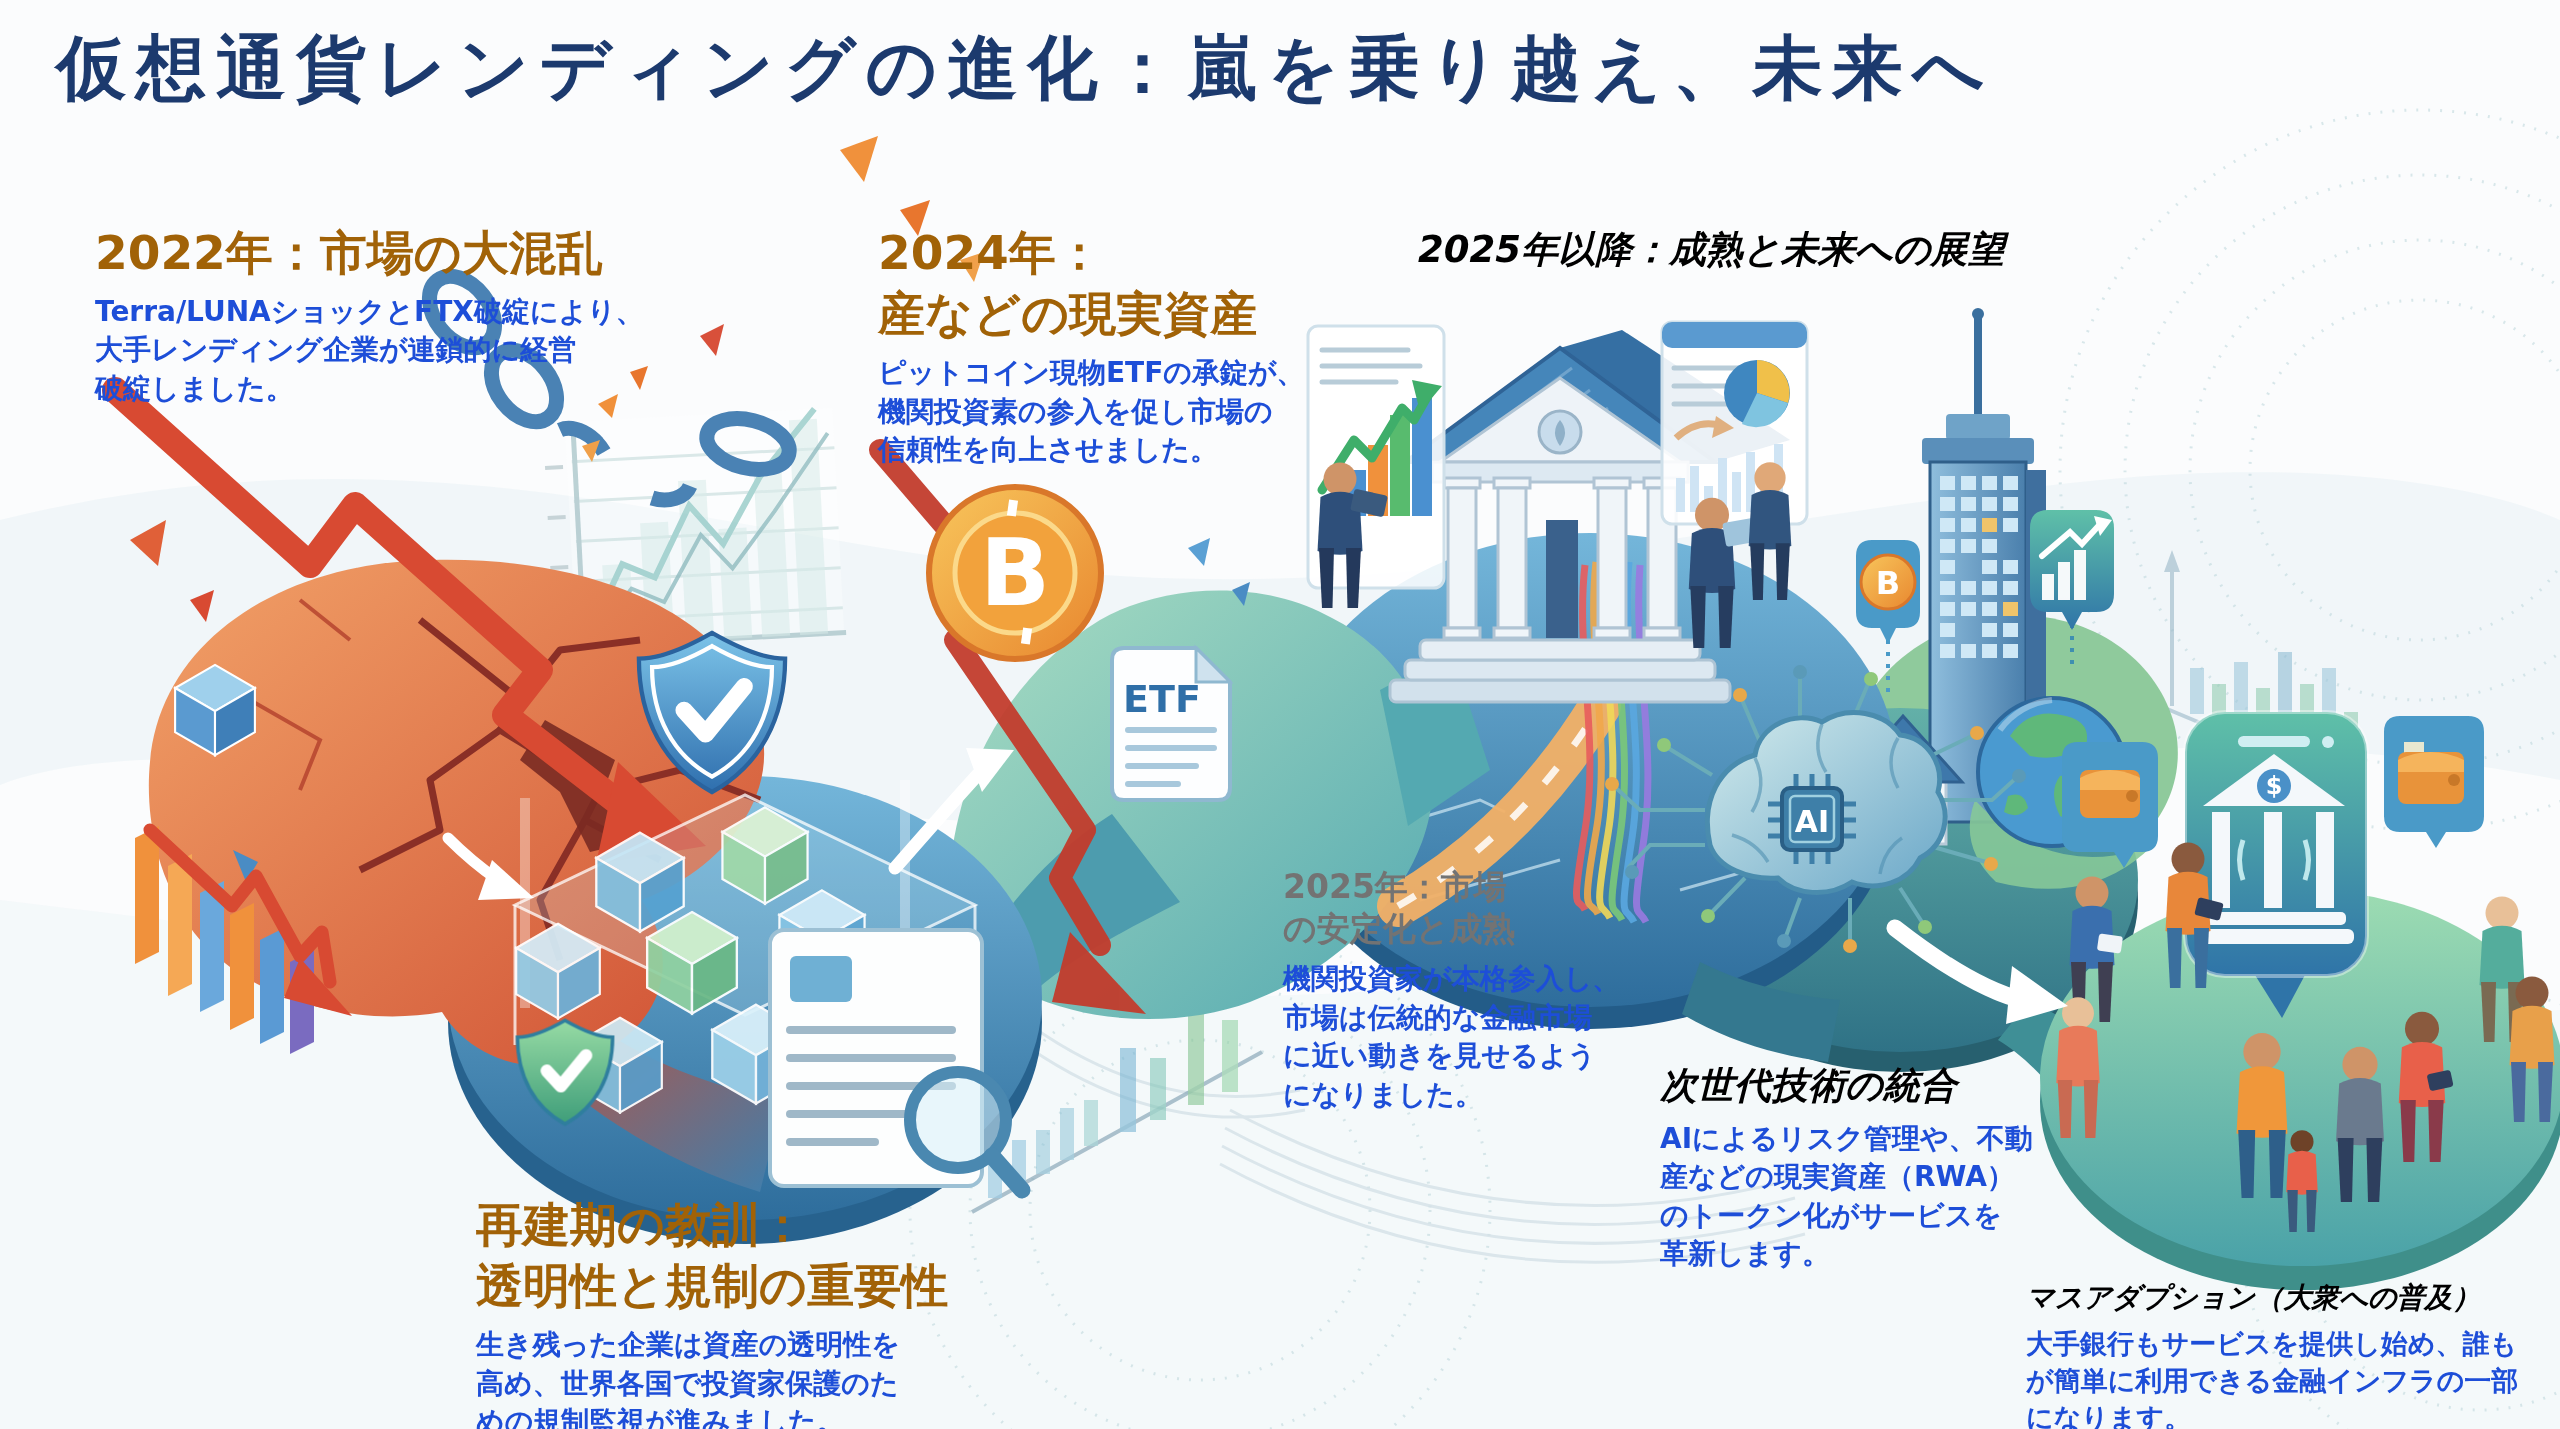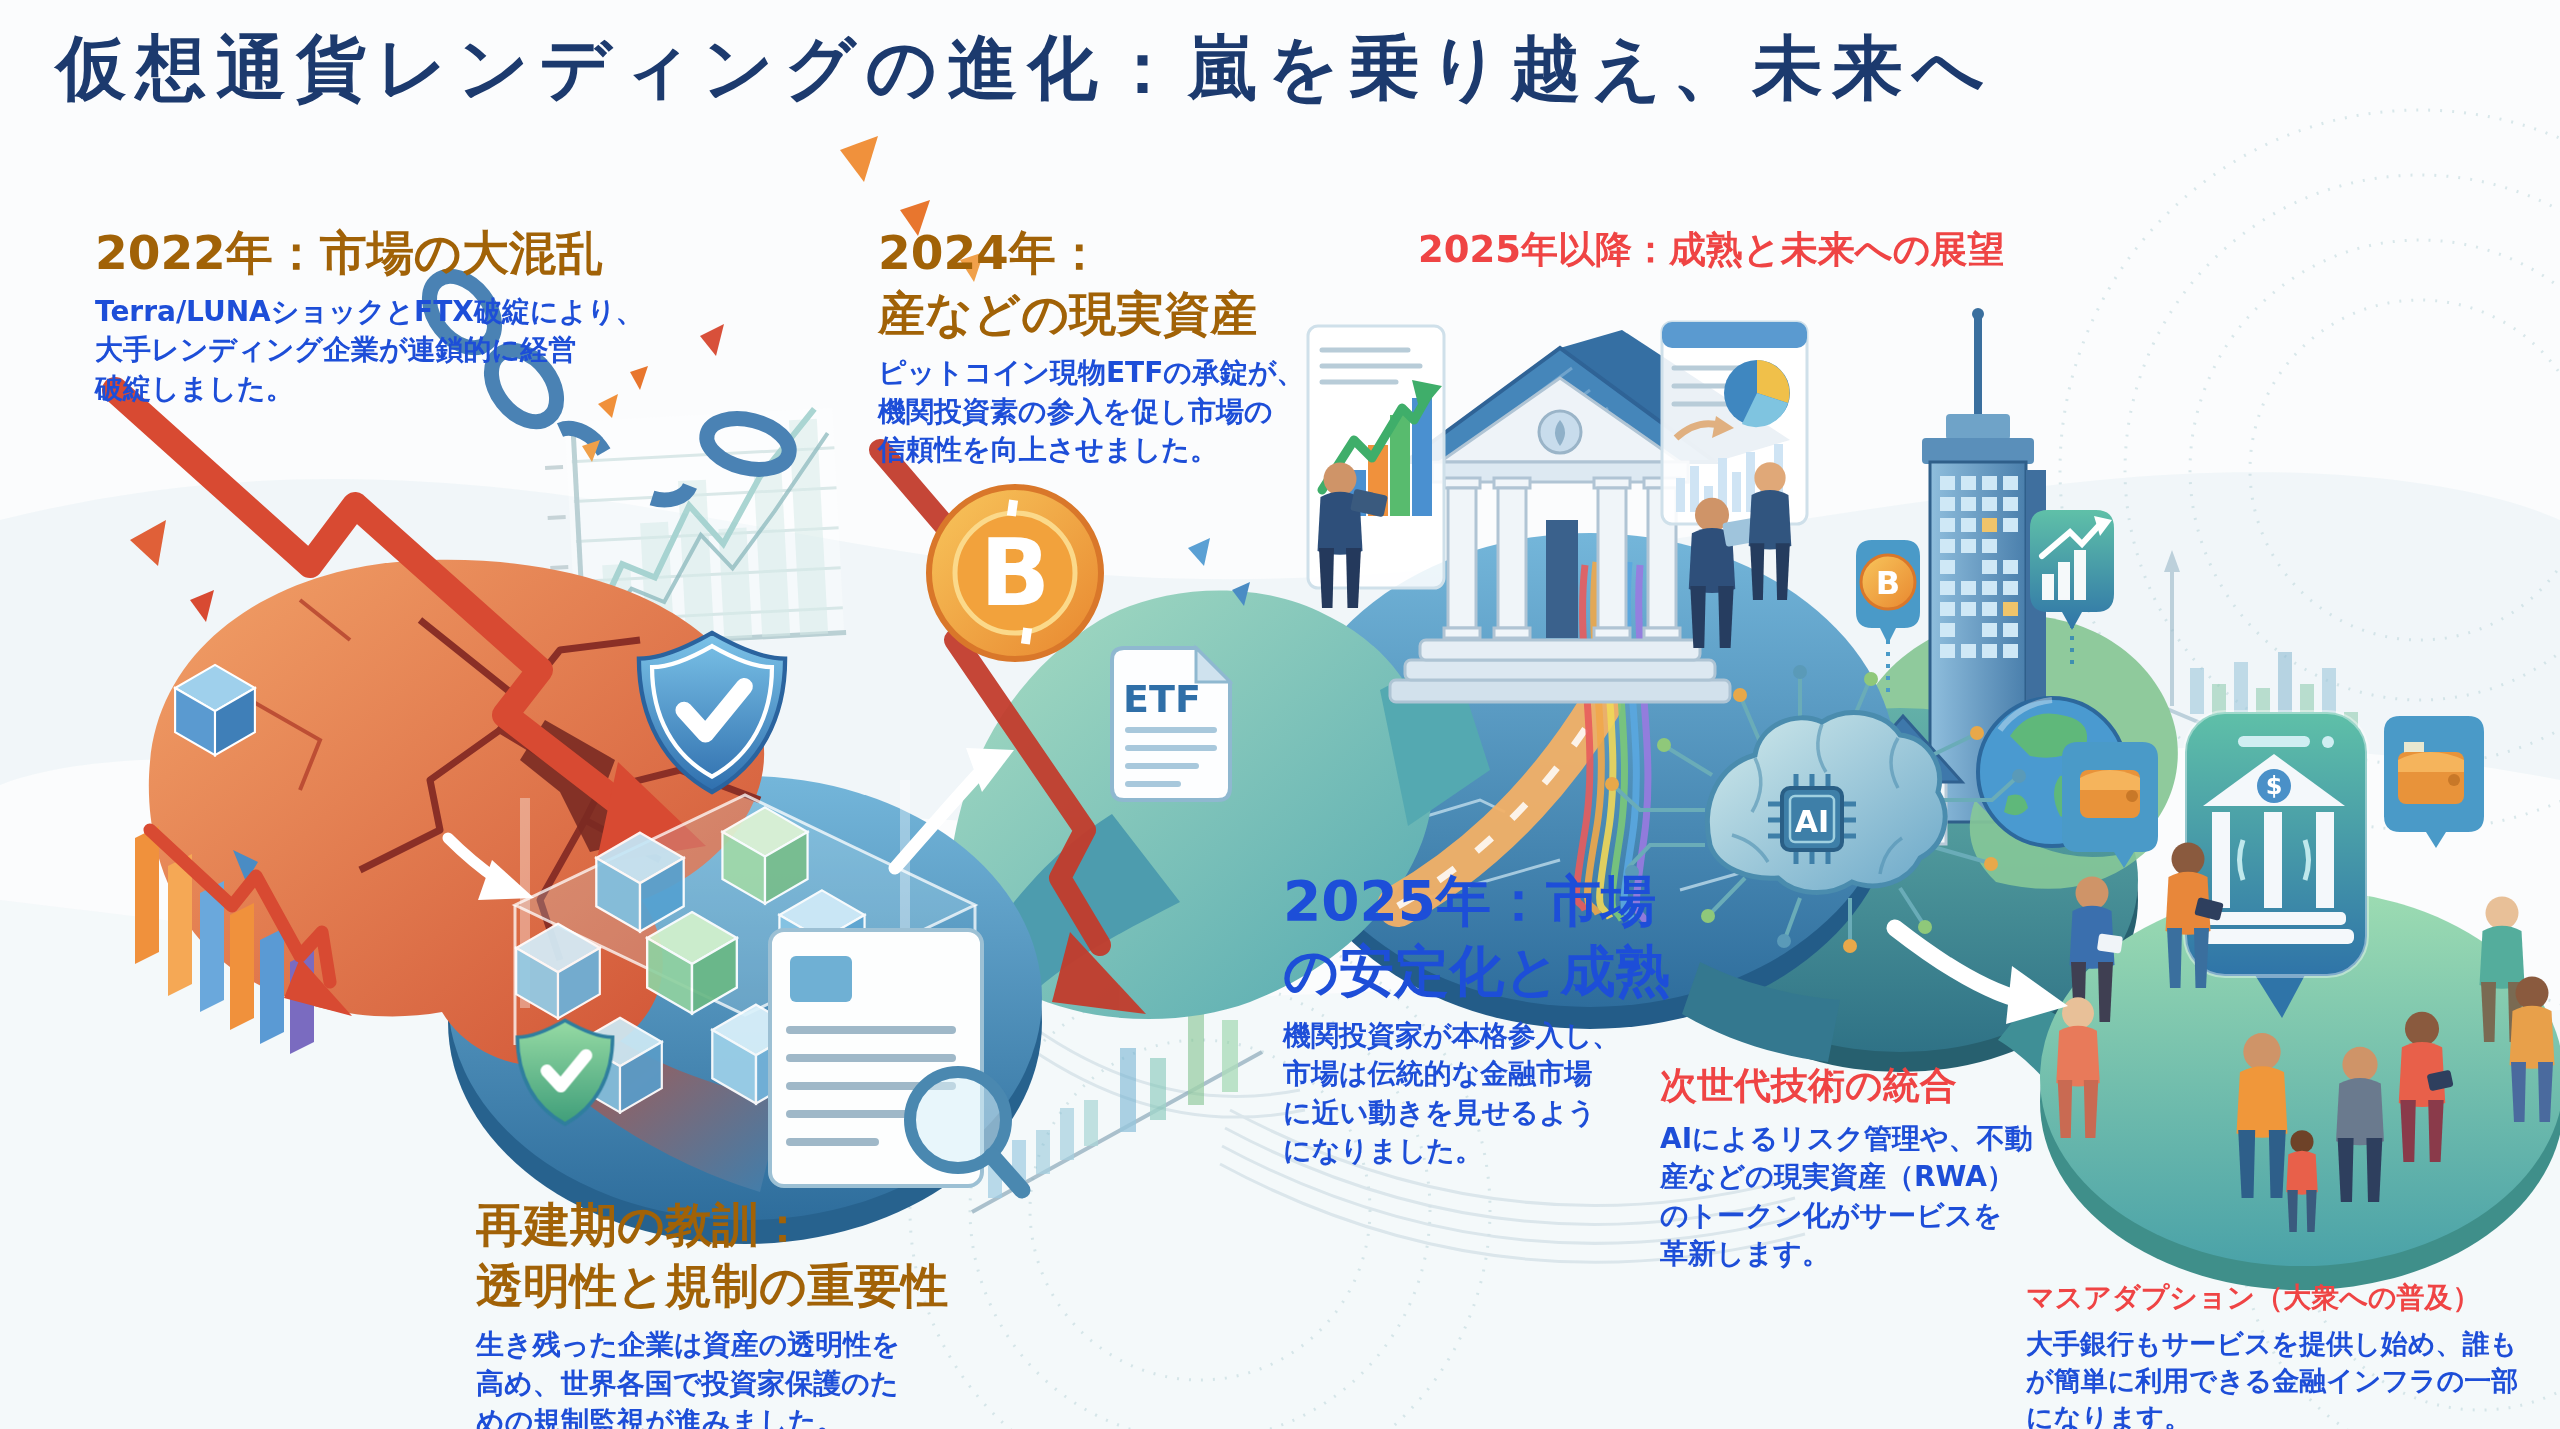--- a/index.html
+++ b/index.html
@@ -3,22 +3,22 @@
 <meta charset="utf-8">
 <style>
   html,body{margin:0;padding:0;background:#ffffff;}
   #canvas{position:relative;width:2560px;height:1429px;overflow:hidden;
     font-family:"DejaVu Sans","Liberation Sans",sans-serif;background:#fbfcfd;}
   #art{position:absolute;left:0;top:0;width:2560px;height:1429px;}
   .txt{position:absolute;color:#161616;z-index:5;}
   .title{left:56px;top:22px;font-size:70px;font-weight:800;color:#1c3a6e;
     letter-spacing:10px;white-space:nowrap;}
   .h-l{font-size:47px;font-weight:800;line-height:1.3;color:#a16207;}
-  .h-m{font-size:37px;font-weight:800;line-height:1.3;color:#ef4444;}
-  .h-xl{font-size:55px;font-weight:800;line-height:1.28;color:#1d4ed8;}
+  .h-m{font-size:37px;font-weight:800;line-height:1.3;color:#000000;font-style:italic;}
+  .h-xl{font-size:33px;font-weight:800;line-height:1.28;color:#737373;}
   .body{font-size:28px;font-weight:600;line-height:1.37;color:#1d4ed8;margin-top:10px;}
   .body.small{font-size:27px;}
   .t2022{left:95px;top:222px;}
   .t2024{left:878px;top:222px;}
   .t2025f{left:1418px;top:226px;}
   .t2025s{left:1283px;top:866px;}
   .trebuild{left:476px;top:1166px;margin-top:28px;}
   .tnextgen{left:1660px;top:1062px;}
   .tmass{left:2026px;top:1232px;}
 </style>

